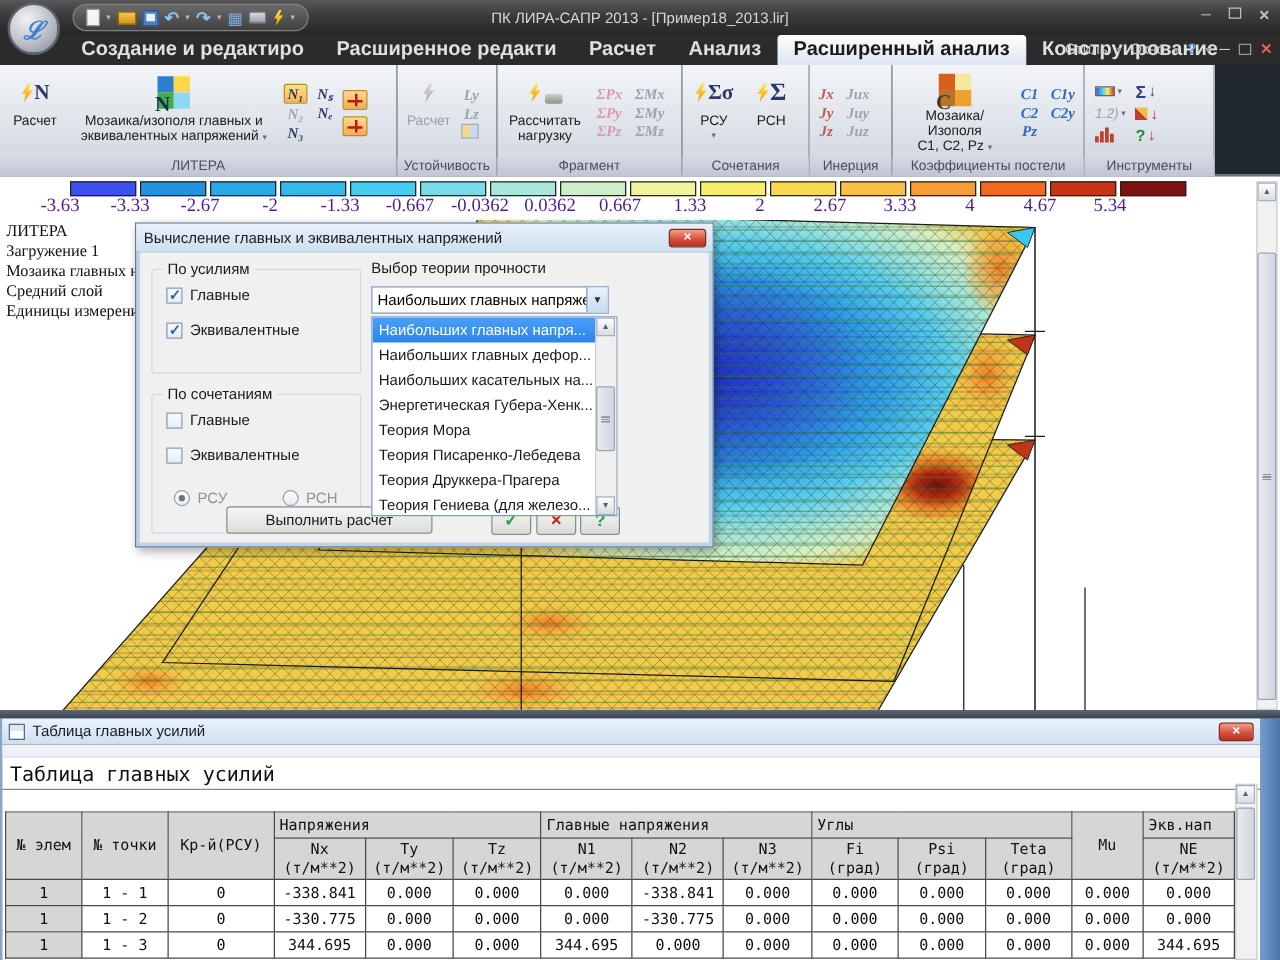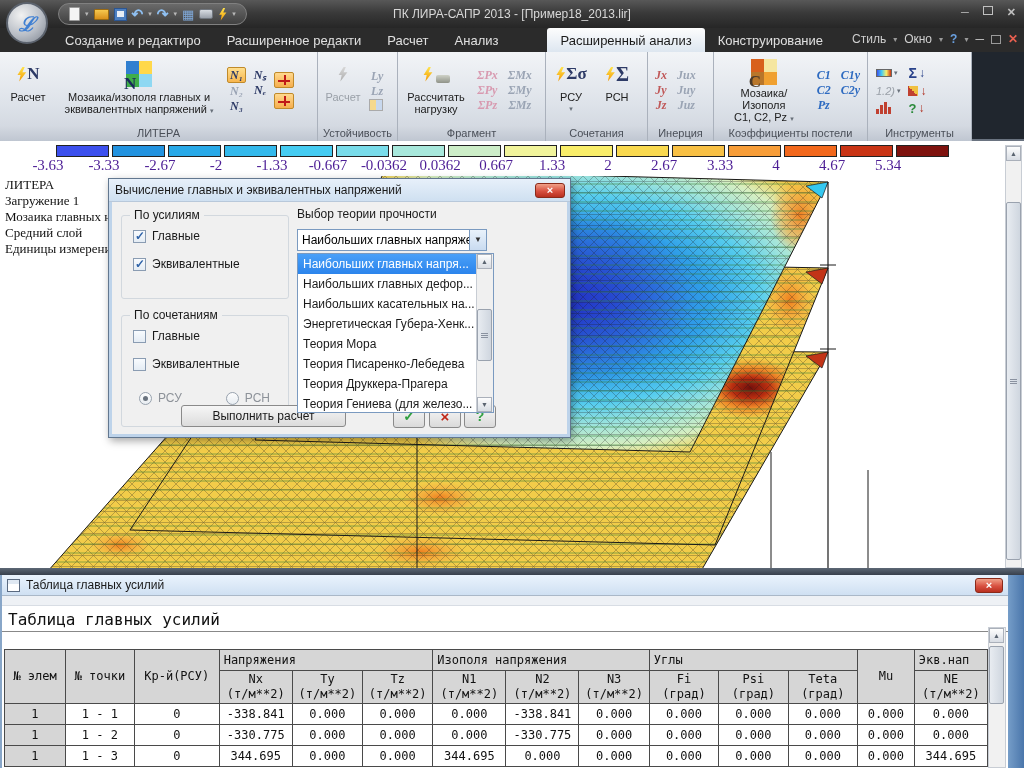--- a/index.html
+++ b/index.html
@@ -26,22 +26,22 @@
   .qi-cam { width:14px; height:10px; background:linear-gradient(#d8dce2,#9aa0aa); border:1px solid #70767e; border-radius:2px; }
   .bolt { display:inline-block; width:11px; height:15px;
     background:linear-gradient(#ffe44e,#f29500); 
     clip-path:polygon(58% 0,10% 56%,38% 56%,26% 100%,90% 38%,55% 38%,78% 0); }
   #title-text { position:absolute; left:0; right:0; text-align:center; color:#d8d8d8; font-size:12px; pointer-events:none; }
   #win-controls { position:absolute; right:8px; top:6px; display:flex; gap:14px; color:#c0c0c0; font-size:11px; }
   .wc-restore { width:10px; height:9px; border:1px solid #c0c0c0; display:inline-block; }
 
   
   #tabrow { position:absolute; left:0; top:28px; width:1024px; height:24px; background:#2b2b2b; display:flex; align-items:flex-end; padding-left:52px; }
-  .tab { height:24px; display:flex; align-items:center; padding:0 13px; color:#e0e0e0; font-size:13px; font-weight:normal; white-space:nowrap; }
-  .tab.active { background:linear-gradient(#fdfdfd,#dde6f0); color:#1a1a1a; border-radius:3px 3px 0 0;margin-left:36px; }
+  .tab { height:24px; display:flex; align-items:center; padding:0 13px; color:#e0e0e0; font-size:16px; font-weight:bold; white-space:nowrap; }
+  .tab.active { background:linear-gradient(#fdfdfd,#dde6f0); color:#1a1a1a; border-radius:3px 3px 0 0; }
   #tabrow-right { position:absolute; right:6px; top:32px; display:flex; align-items:center; gap:7px; color:#cfcfcf; font-size:12px;margin-left:24px; }
   #tabrow-right .sm-caret { font-size:8px; color:#9a9a9a; }
   #tabrow-right .help-q { color:#6aa0e0; font-weight:bold; }
 
   
   #ribbon { position:absolute; left:0; top:52px; width:1024px; height:89px; display:flex;
     background:#20262e; border-bottom:2px solid #6a7380; }
   .rgroup { position:relative; height:89px; background:linear-gradient(#f2f4f7,#dde2e9 60%,#cdd3dc);
     border-right:1px solid #aab1bc; padding:3px 2px 16px 2px; display:flex; align-items:center; }
   .rgroup-label { position:absolute; left:0; right:0; bottom:0; height:15px;
@@ -657,21 +657,21 @@
           <col style="width:71px;">
         <col style="width:58px;">
           <col style="width:74px;">
       </colgroup>
       <thead>
         <tr>
           <th rowspan="2" class="sub-th">№ элем</th>
           <th rowspan="2" class="sub-th">№ точки</th>
           <th rowspan="2" class="sub-th">Кр-й(РСУ)</th>
           <th colspan="3" class="grp-th">Напряжения</th>
-          <th colspan="3" class="grp-th">Изополя напряжения</th>
+          <th colspan="3" class="grp-th">Главные напряжения</th>
           <th colspan="3" class="grp-th">Углы</th>
           <th rowspan="2" class="sub-th">Mu</th>
           <th colspan="1" class="grp-th">Экв.нап</th>
         </tr>
         <tr>
 
             <th class="sub-th"><span>Nx</span><br><span>(т/м**2)</span></th>
 
             <th class="sub-th"><span>Ty</span><br><span>(т/м**2)</span></th>
 

